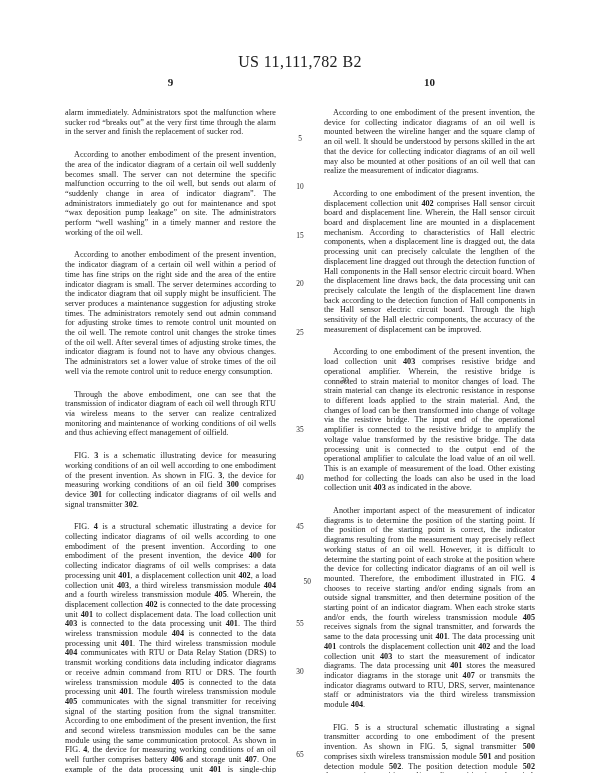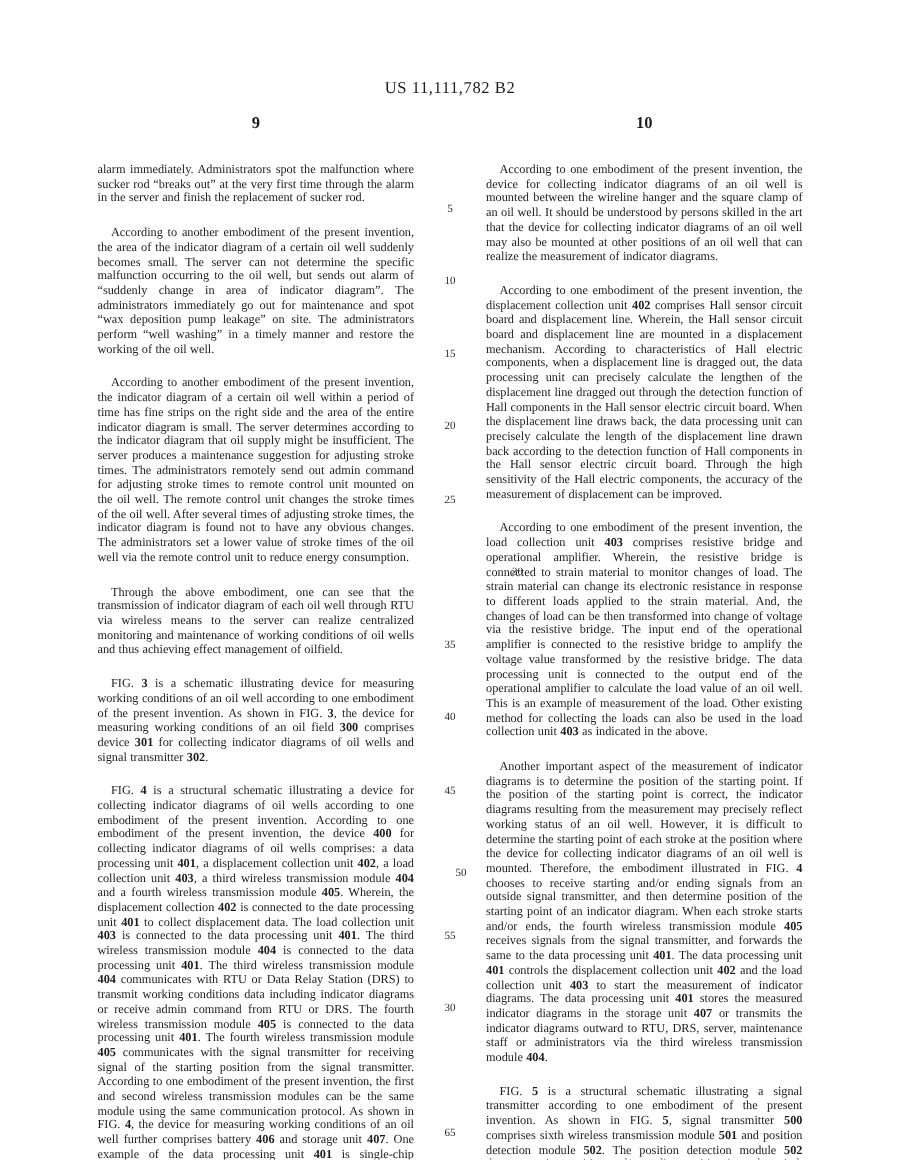--- a/index.html
+++ b/index.html
@@ -19,21 +19,21 @@
     width: 600px;
     height: 773px;
     background: #ffffff;
   }
   .patent-number {
     position: absolute;
     top: 53px;
     left: 0;
     width: 100%;
     text-align: center;
-    font-size: 11px;
+    font-size: 16px;
     letter-spacing: 0.4px;
     color: #1c1c1c;
   }
   .columns {
     position: absolute;
     top: 76px;
     left: 52px;
     width: 496px;
     display: grid;
     grid-template-columns: 237px 22px 237px;

